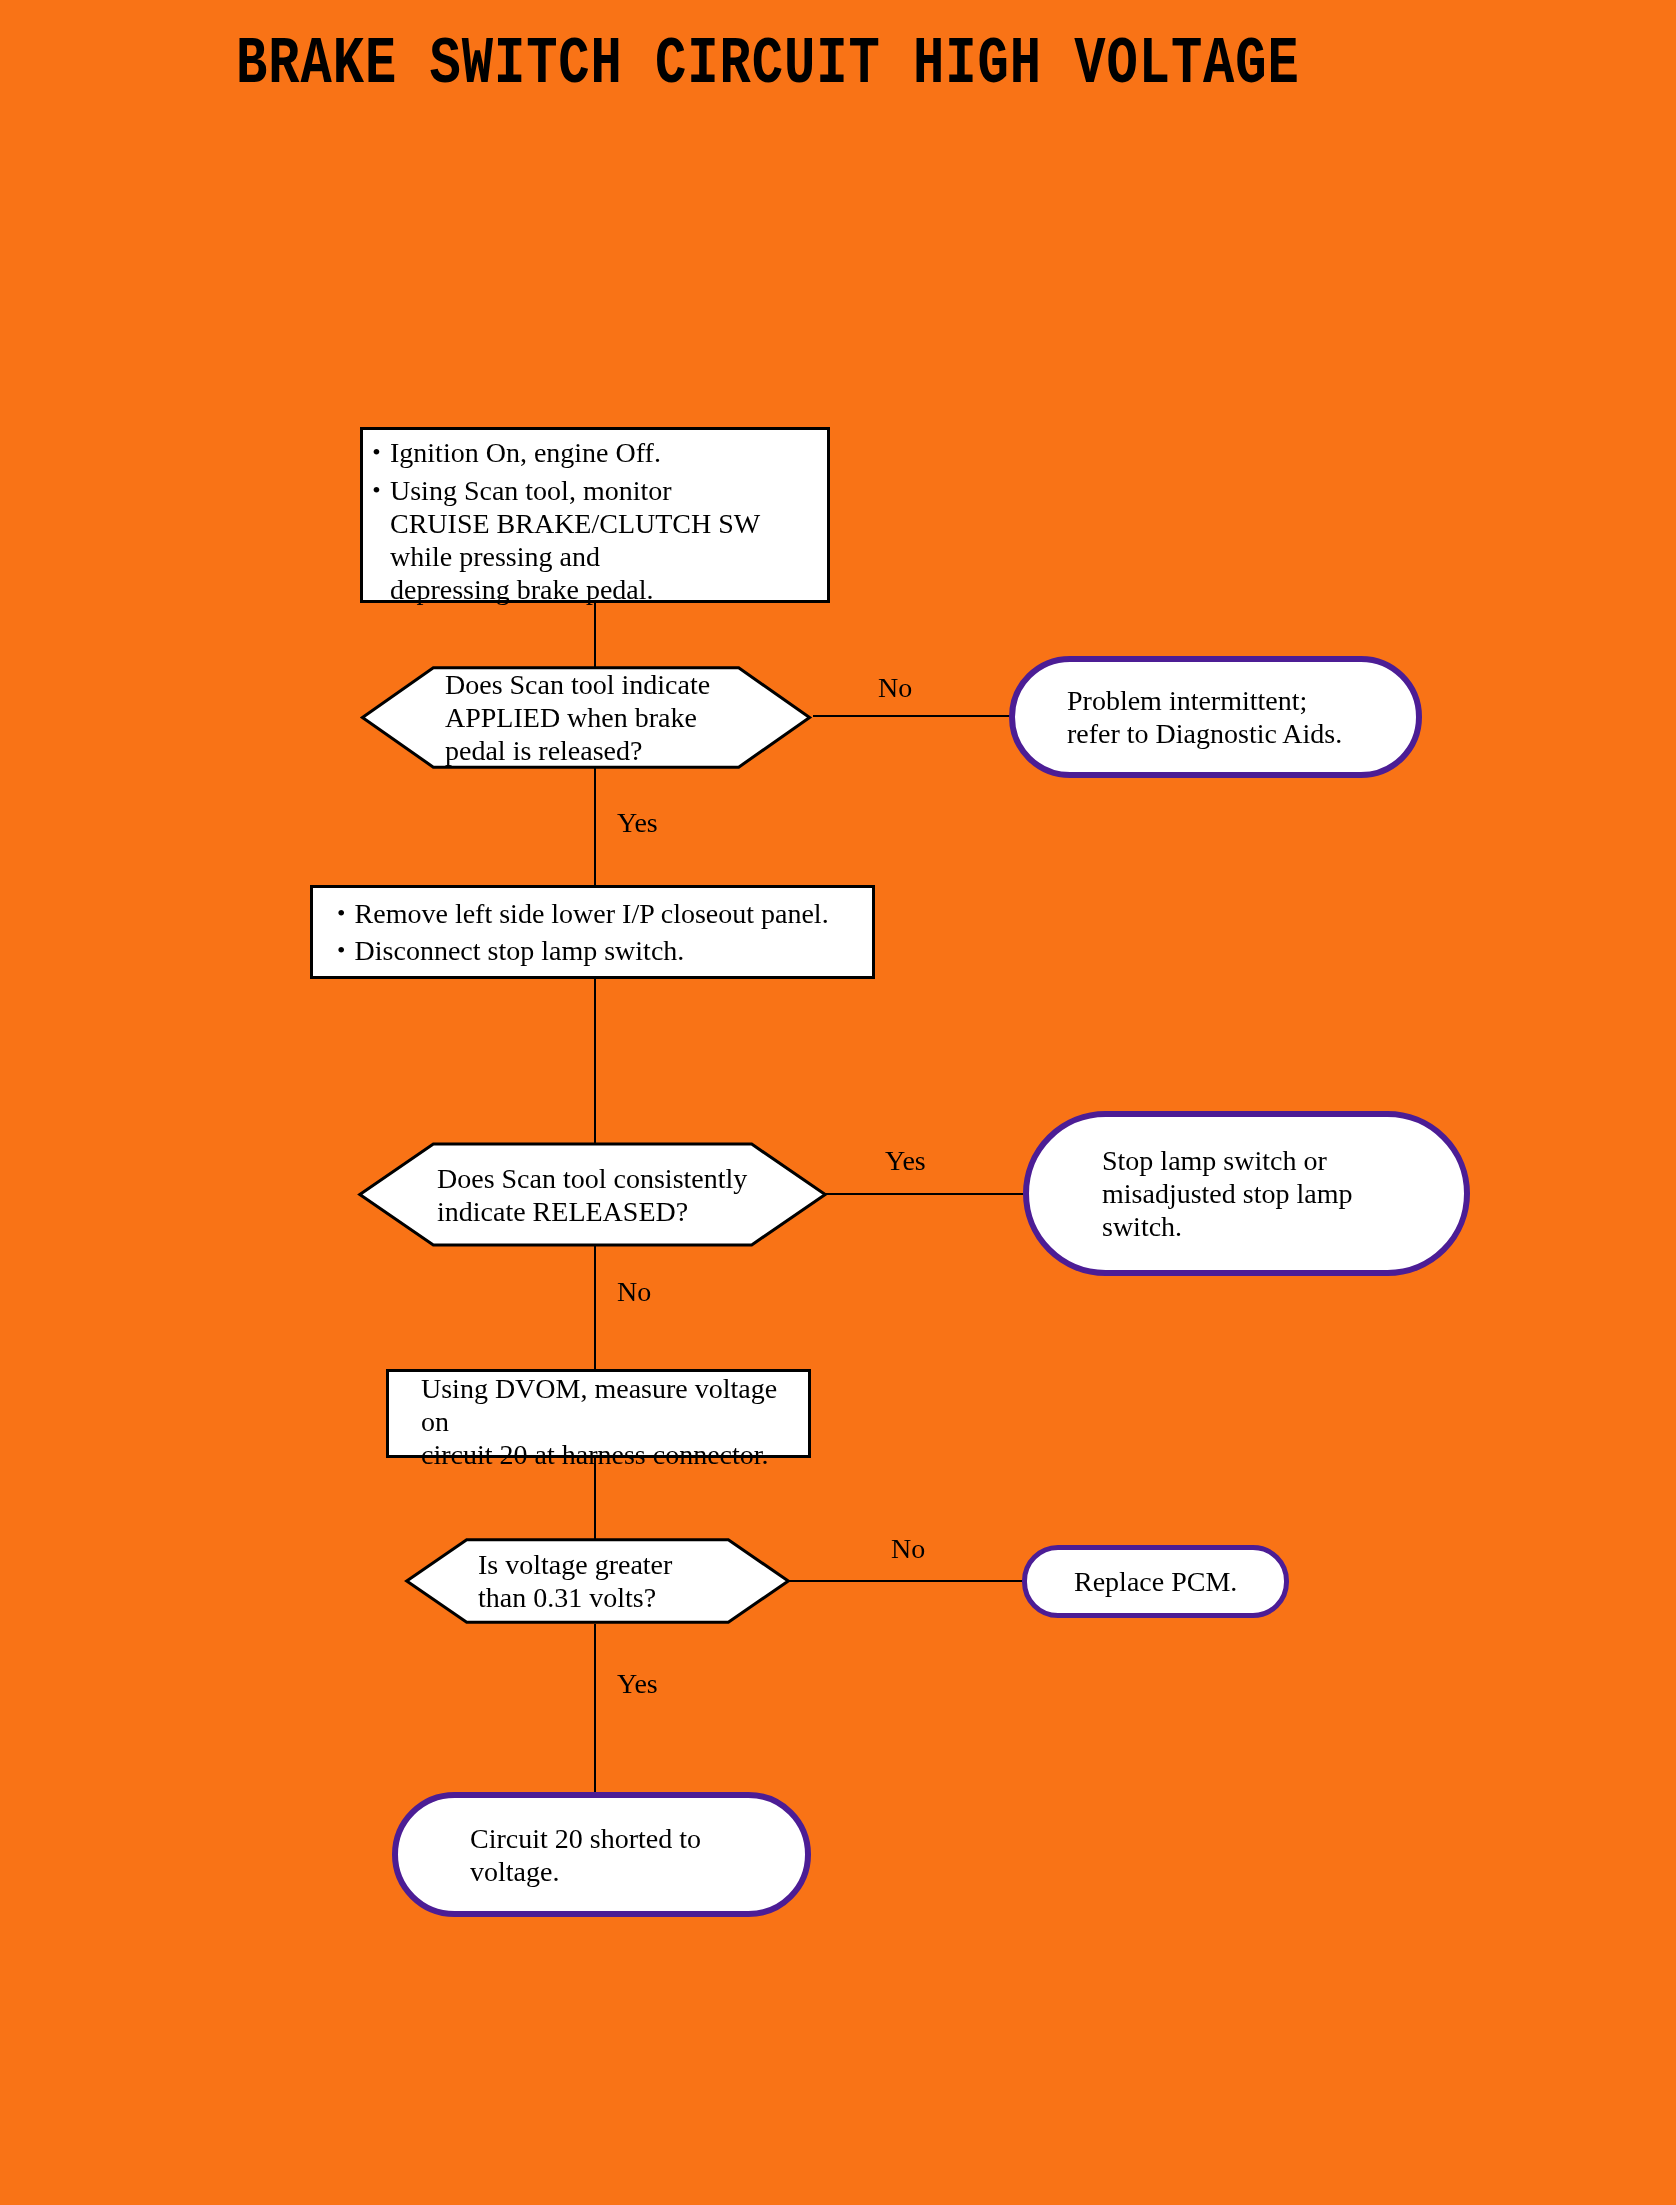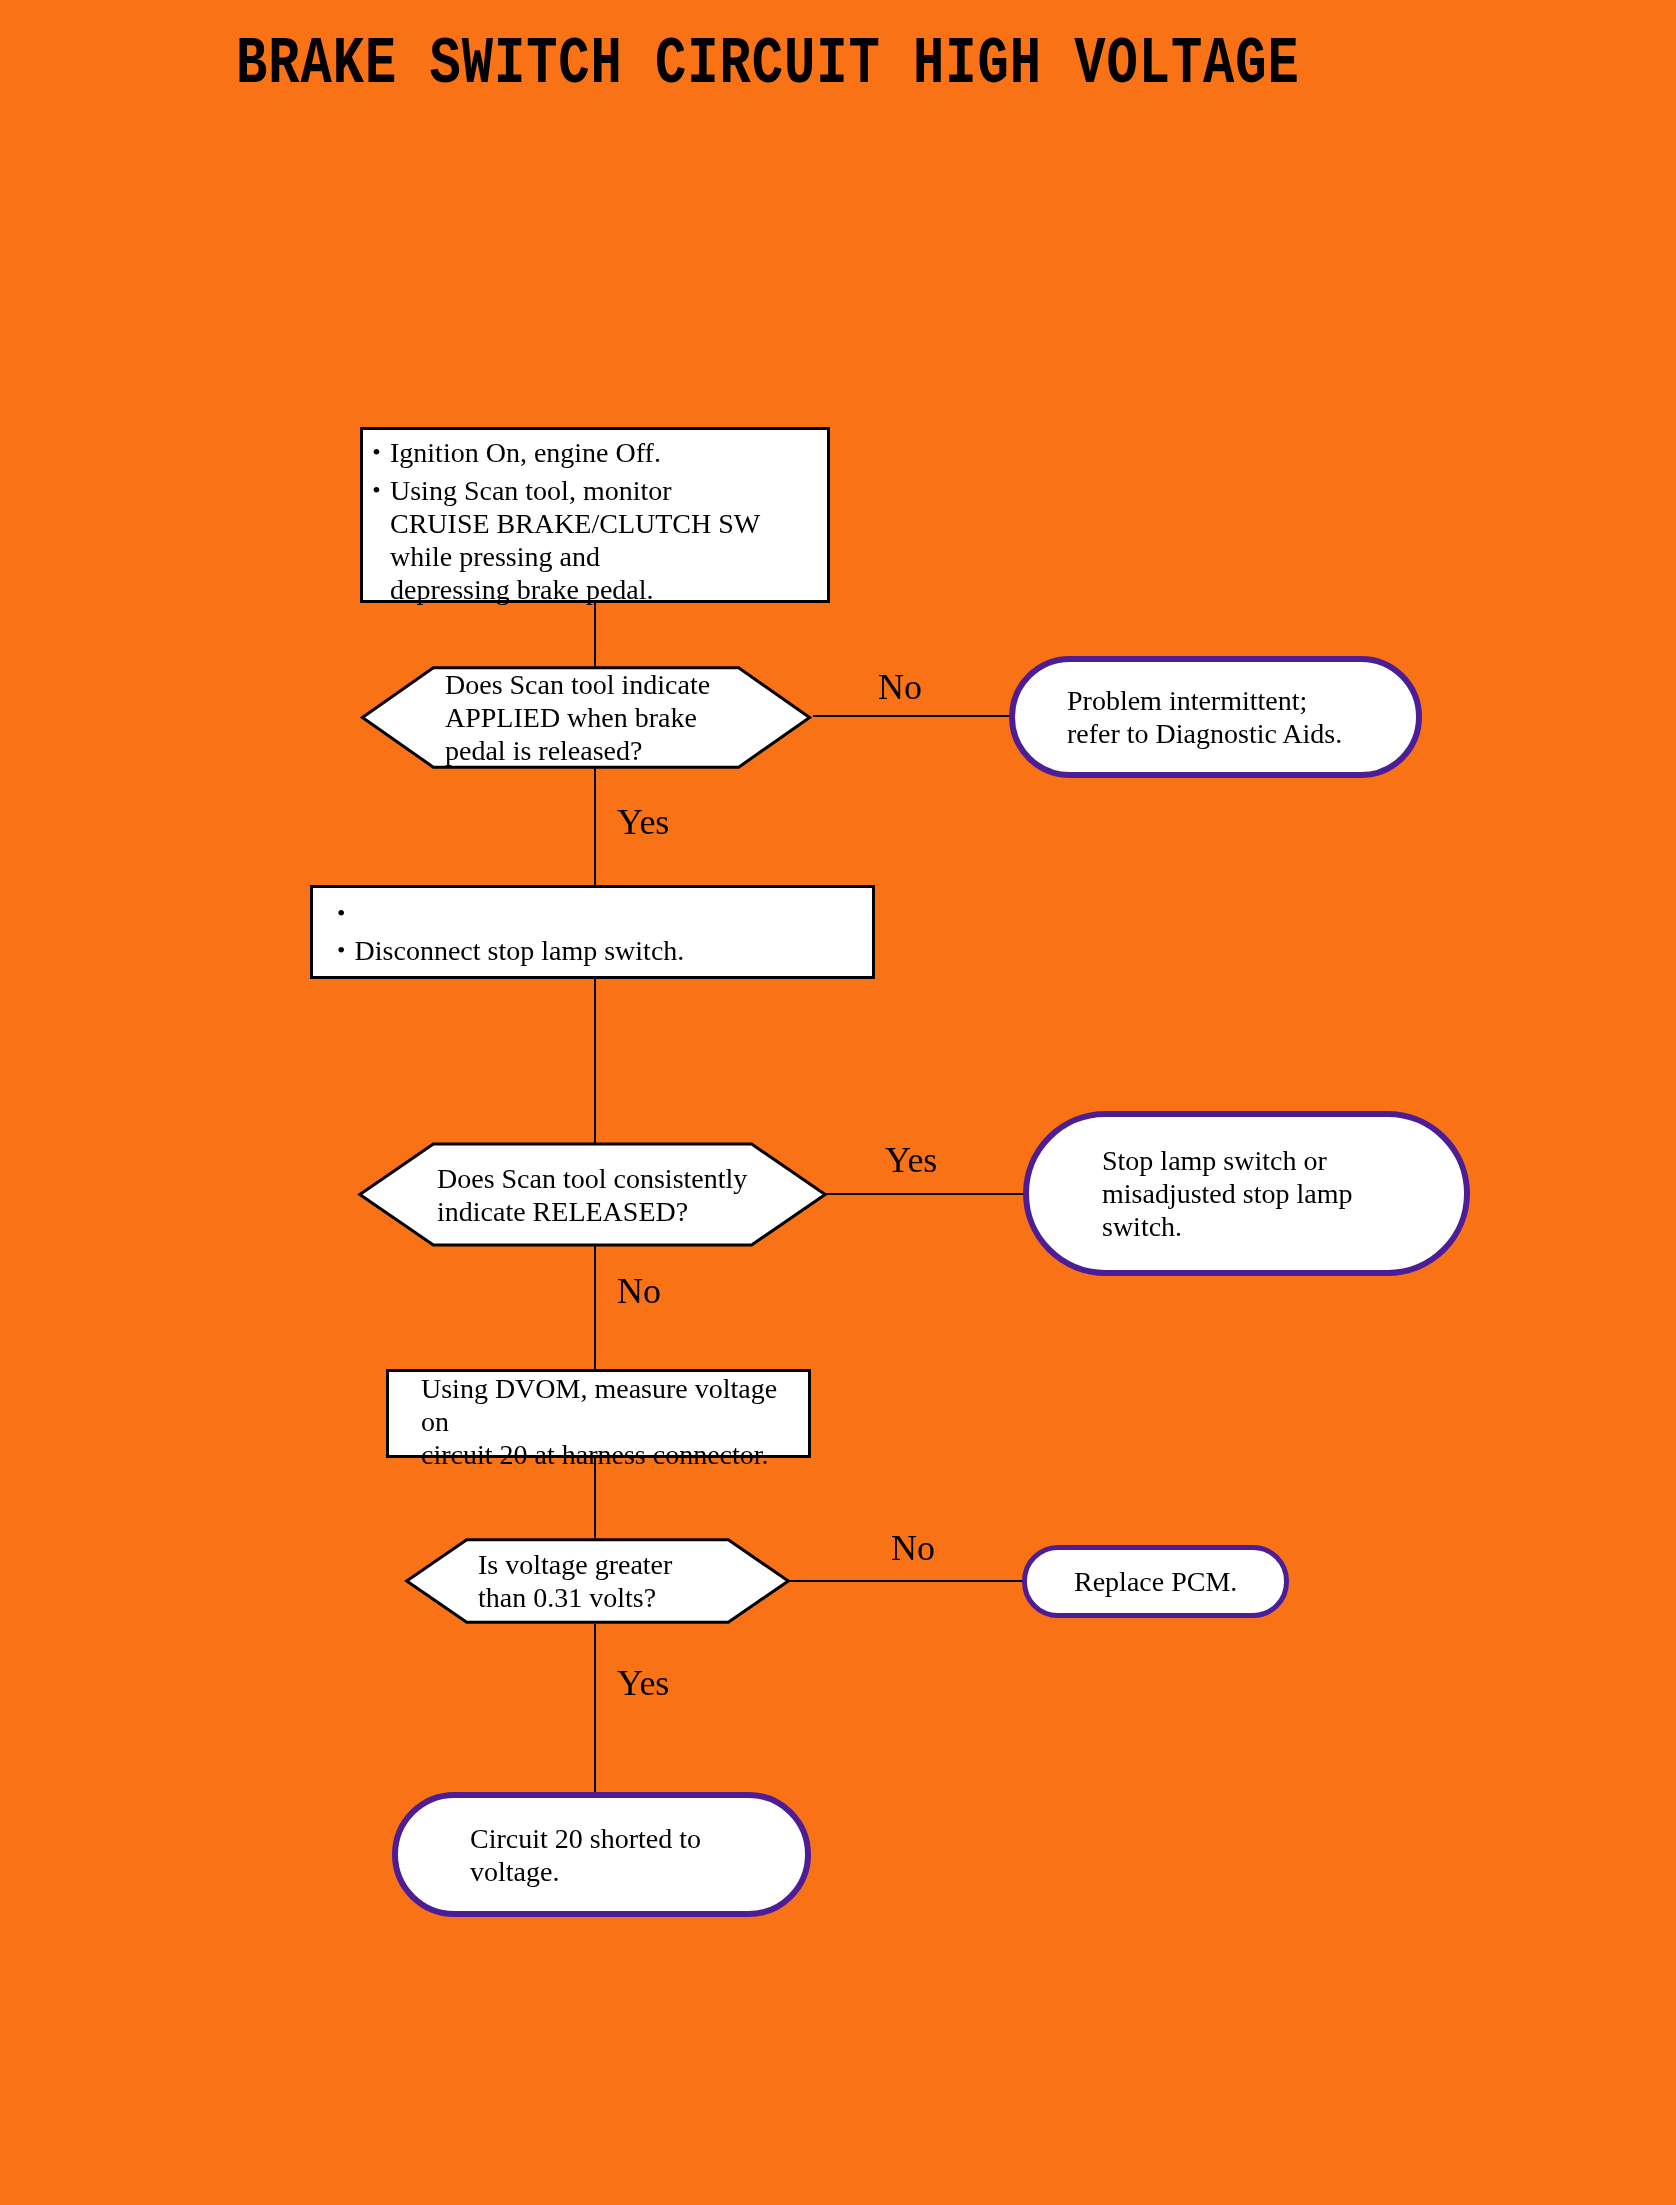--- a/index.html
+++ b/index.html
@@ -62,21 +62,21 @@
     position: absolute;
     box-sizing: border-box;
     background: #ffffff;
     border: 6px solid #4c1d95;
     display: flex;
     align-items: center;
   }
   .line { position: absolute; background: #000000; }
   .edge-label {
     position: absolute;
-    font-size: 36px;
+    font-size: 28px;
     line-height: 33px;
   }
 </style>
 </head>
 <body>
 
 <div class="page">
 
   <h1 class="title">BRAKE SWITCH CIRCUIT HIGH VOLTAGE</h1>
 
@@ -115,20 +115,21 @@
 refer to Diagnostic Aids.</div>
   </div>
 
   <div class="line" style="left:594px; top:767px; width:2.4px; height:119px;"></div>
   <div class="edge-label" style="left:617px; top:806px;">Yes</div>
 
   <div class="box" style="left:310px; top:885px; width:565px; height:94px;">
     <div class="bullets" style="padding-top:8.5px; padding-left:14.6px;">
       <div class="bullet-item">
         <span class="marker">•</span>
+        <span class="btext">Remove left side lower I/P closeout panel.</span>
       </div>
       <div class="bullet-item">
         <span class="marker">•</span>
         <span class="btext">Disconnect stop lamp switch.</span>
       </div>
     </div>
   </div>
 
   <div class="line" style="left:594px; top:977px; width:2.4px; height:167px;"></div>
 

